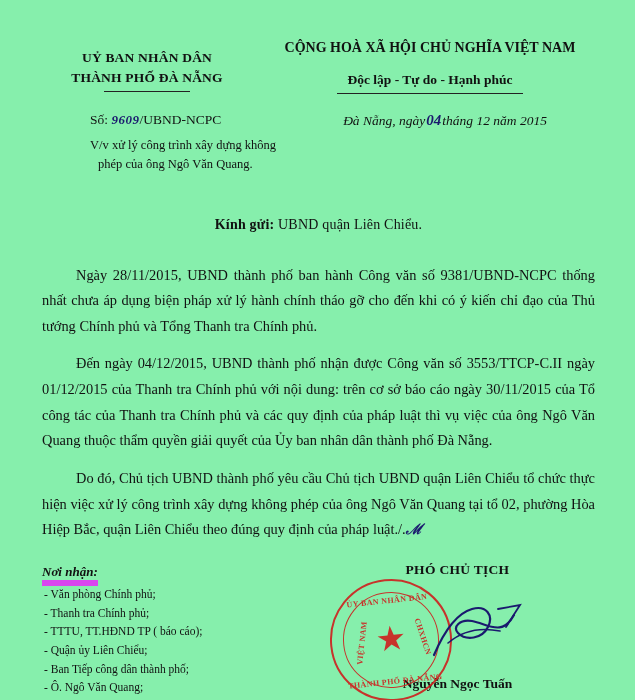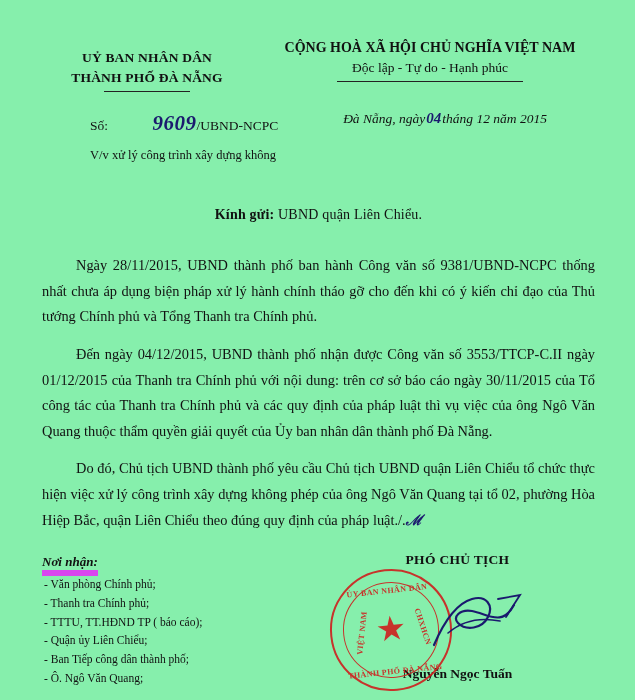--- a/index.html
+++ b/index.html
@@ -55,22 +55,23 @@
     background: #222;
     margin: 2px auto 0 auto;
   }
   .nation-line1 {
     font-size: 14px;
     font-weight: bold;
     line-height: 1.45;
   }
   .nation-line2 {
     font-size: 13.5px;
-    font-weight: normal;
+    font-weight: bold;
     line-height: 1.5;
+    margin-top: 12px;
   }
   .nation-underline {
     width: 186px;
     height: 1px;
     background: #222;
     margin: 2px auto 0 auto;
   }
 
   
   .subhead {
@@ -86,23 +87,22 @@
   .num-line {
     font-size: 13.5px;
     line-height: 1.5;
     white-space: nowrap;
   }
   .num-hand {
     font-family: "Liberation Serif", serif;
     font-style: italic;
     font-weight: bold;
     color: #1a1a6e;
-    font-size: 21px;
+    font-size: 13px;
     letter-spacing: 0.5px;
-    margin-left: 41px;
   }
   .subject {
     font-size: 12.5px;
     line-height: 1.55;
     margin-top: 6px;
     width: 215px;
   }
   .subject .l2 {
     padding-left: 8px;
     display: block;
@@ -285,20 +285,21 @@
   </div>
 
   <div class="subhead">
     <div class="numbox">
       <div class="num-line">
         <span>Số:</span>
         <span class="num-hand">9609</span><span>/UBND-NCPC</span>
       </div>
       <div class="subject">
         <span>V/v xử lý công trình xây dựng không</span>
+        <span class="l2">phép của ông Ngô Văn Quang.</span>
       </div>
     </div>
     <div class="datebox">
       <span>Đà Nẵng, ngày</span><span class="date-hand">04</span><span>tháng 12 năm 2015</span>
     </div>
   </div>
 
   <div class="recipient">
     <span class="bold">Kính gửi:</span>
     <span>UBND quận Liên Chiểu.</span>

